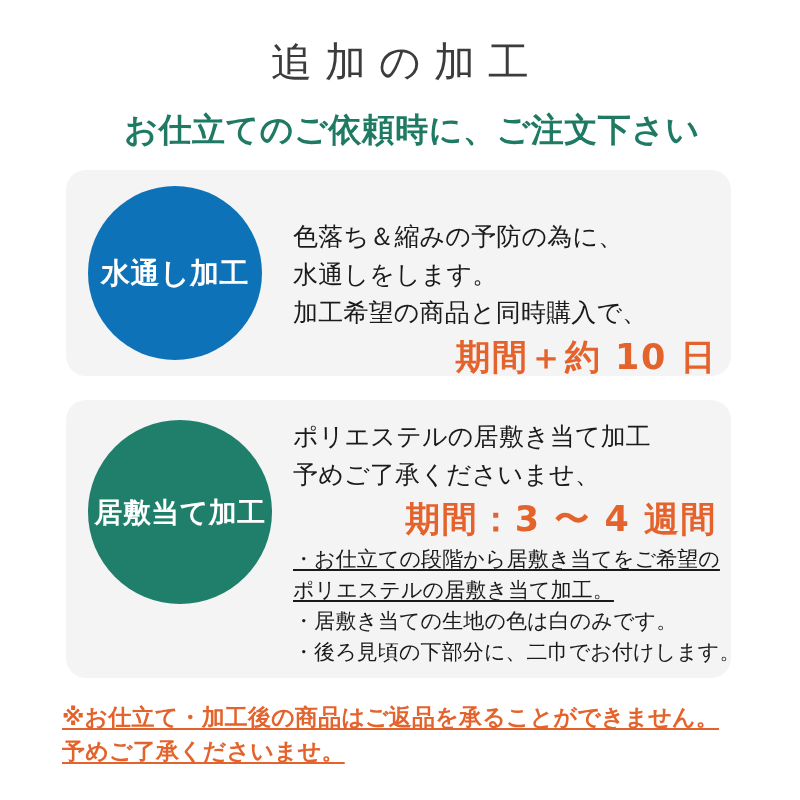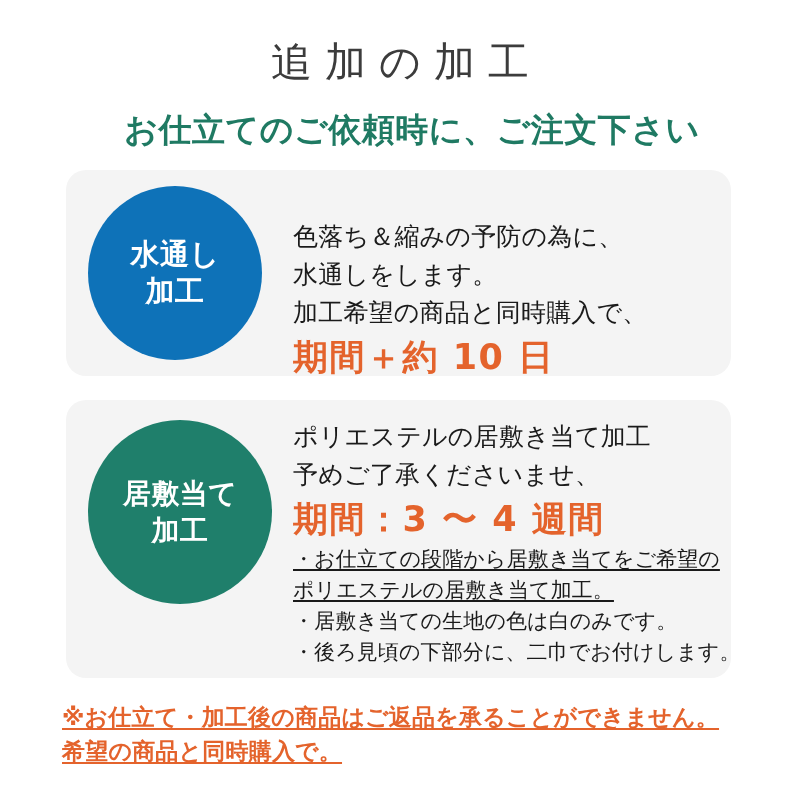--- a/index.html
+++ b/index.html
@@ -61,21 +61,21 @@
   }
   #card-mizutoshi { top: 170px; height: 206px; }
   #card-ishikiate { top: 400px; height: 278px; }
 
   .badge {
     position: absolute;
     border-radius: 50%;
     color: #ffffff;
     font-weight: bold;
     display: flex;
-    flex-direction: column;
+    flex-direction: row;
     align-items: center;
     justify-content: center;
     text-align: center;
     box-sizing: border-box;
   }
   #badge-mizutoshi {
     left: 22px;
     top: 16px;
     width: 174px;
     height: 174px;
@@ -110,20 +110,21 @@
     white-space: nowrap;
     letter-spacing: 0.2px;
   }
   .highlight {
     font-size: 35px;
     line-height: 50px;
     color: #e4632c;
     font-weight: bold;
     letter-spacing: 1.5px;
     white-space: nowrap;
+    text-align: right;
   }
   .note {
     font-size: 21px;
     line-height: 31px;
     color: #1a1a1a;
     white-space: nowrap;
     letter-spacing: 0.1px;
   }
   .note.underlined .note-text {
     text-decoration: underline;
@@ -198,16 +199,16 @@
         <span class="note-text">・居敷き当ての生地の色は白のみです。</span>
       </div>
       <div class="note">
         <span class="note-text">・後ろ見頃の下部分に、二巾でお付けします。</span>
       </div>
     </div>
   </div>
 
   <div class="footer-note">
     <span class="fline">※お仕立て・加工後の商品はご返品を承ることができません。</span>
-    <span class="fline">希望の商品と同時購入で。</span>
+    <span class="fline">予めご了承くださいませ。</span>
   </div>
 
 </div>
 
 </body></html>

